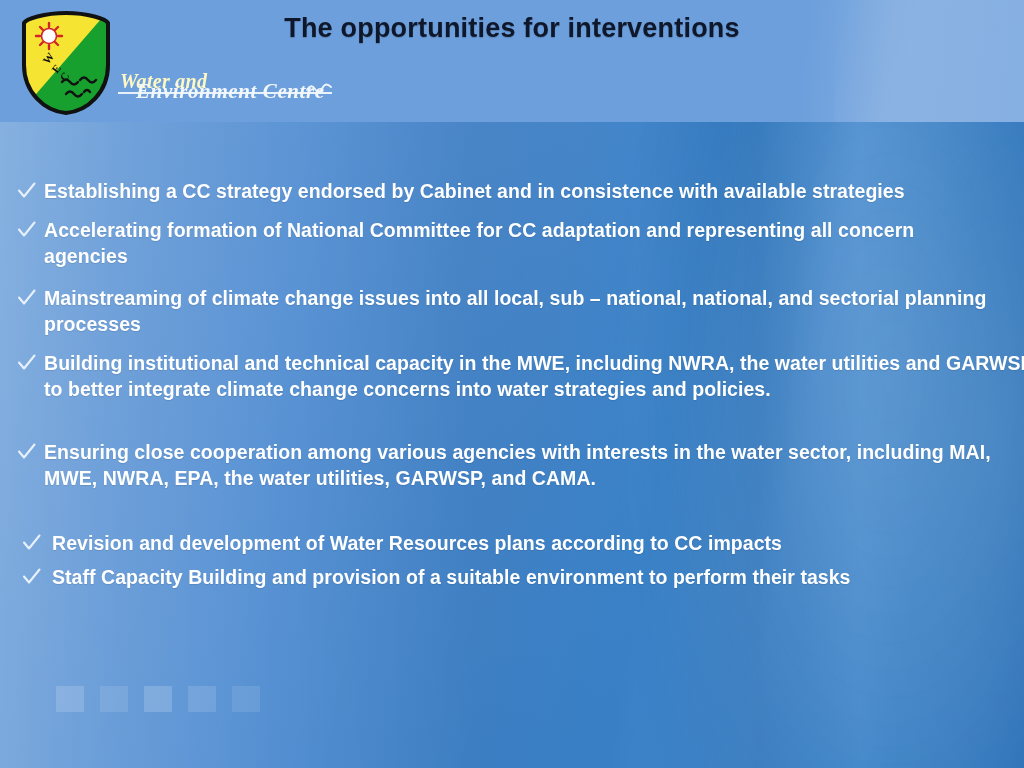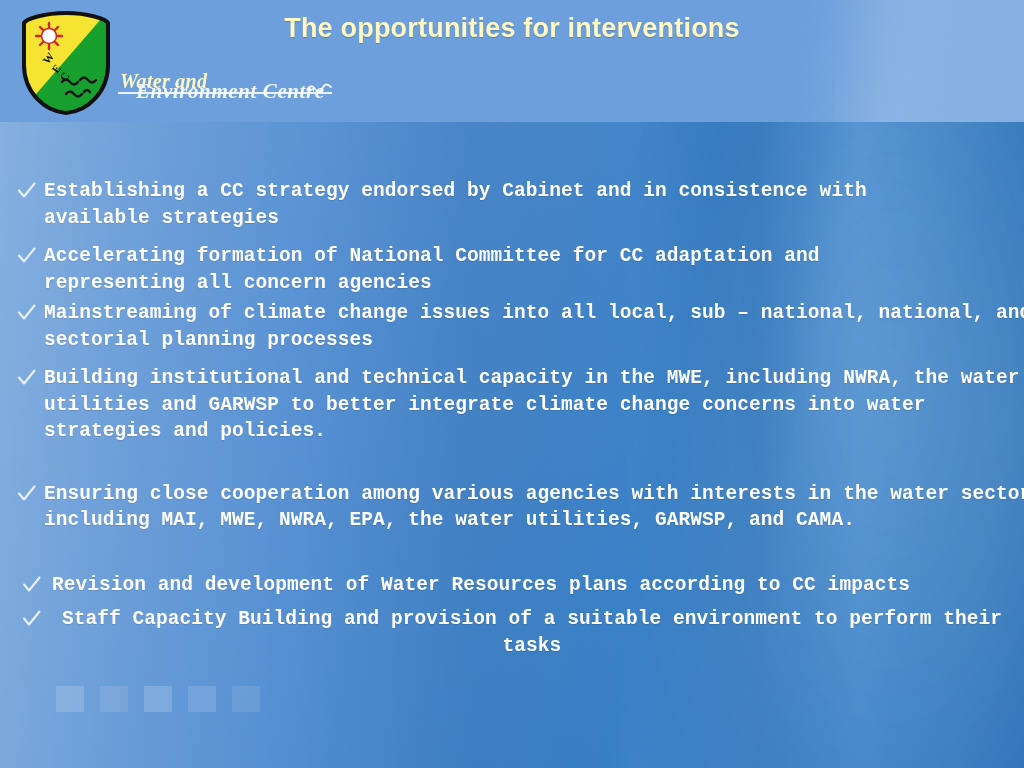--- a/index.html
+++ b/index.html
@@ -173,21 +173,21 @@
 
   
   .slide-title {
     position: absolute;
     left: 0;
     top: 13px;
     width: 1024px;
     text-align: center;
     font-size: 27px;
     font-weight: bold;
-    color: #fef9c3;
+    color: #0f172a;
     letter-spacing: 0.2px;
     text-shadow: 0 1px 1px rgba(0,0,0,0.18);
   }
 
   
   .subtitle {
     position: absolute;
     left: 24px;
     top: 128px;
     font-size: 22px;
@@ -209,41 +209,40 @@
   .bullet {
     position: relative;
     display: block;
     padding-left: 30px;
     color: #ffffff;
     font-size: 19.5px;
     font-weight: bold;
     line-height: 26.5px;
     letter-spacing: 0.05px;
     text-shadow: 0 1px 1px rgba(0,0,0,0.10);
-    font-family: Liberation Mono, monospace;
   }
   .bullet .check {
     position: absolute;
     left: 3px;
     top: 3px;
     width: 19px;
     height: 19px;
     color: #e8f1fb;
   }
   .bullet .check svg { display: block; }
   .bullet-text { display: block; }
 
   
   .b0 { margin-bottom: 12px; width: 930px; }
-  .b1 { margin-bottom: 4px; width: 880px; }
+  .b1 { margin-bottom: 15px; width: 880px; }
   .b2 { margin-bottom: 12px; width: 1000px; }
   .b3 { margin-bottom: 36px; width: 1000px; }
   .b4 { margin-bottom: 38px; width: 1005px; }
   .b5 { margin-bottom: 8px;  width: 1005px; padding-left: 38px; }
-  .b6 { margin-bottom: 0px;  width: 960px;  padding-left: 38px; text-align: center; }
+  .b6 { margin-bottom: 0px;  width: 960px;  padding-left: 38px; }
   .b5 .check, .b6 .check { left: 8px; }
 </style>
 </head>
 <body>
 
 <div class="slide">
 
   <div class="bg-base"></div>
   <div class="bg-ellipse"></div>
   <div class="bg-ellipse-2"></div>

